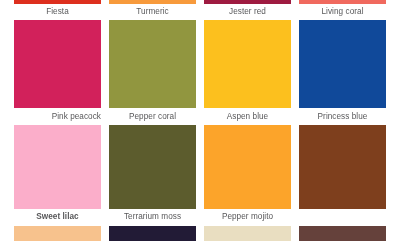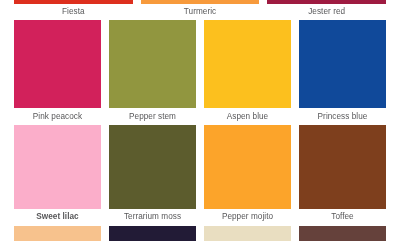--- a/index.html
+++ b/index.html
@@ -81,30 +81,34 @@
       <div class="swatch-label" style="color: rgb(88, 88, 90);">Fiesta</div>
     </div>
     <div class="swatch-cell">
       <div class="swatch-chip" style="background-color: rgb(247, 154, 60);"></div>
       <div class="swatch-label" style="color: rgb(88, 88, 90);">Turmeric</div>
     </div>
     <div class="swatch-cell">
       <div class="swatch-chip" style="background-color: rgb(158, 27, 65);"></div>
       <div class="swatch-label" style="color: rgb(88, 88, 90);">Jester red</div>
     </div>
+    <div class="swatch-cell">
+      <div class="swatch-chip" style="background-color: rgb(240, 105, 94);"></div>
+      <div class="swatch-label" style="color: rgb(88, 88, 90);">Living coral</div>
+    </div>
   </div>
 
   <div class="swatch-row" id="row-two">
     <div class="swatch-cell">
       <div class="swatch-chip" style="background-color: rgb(210, 33, 91);"></div>
-      <div class="swatch-label" style="color: rgb(88, 88, 90);">Pink peacock</div>
+      <div class="swatch-label" style="color: rgb(88, 88, 90); text-align: right;">Pink peacock</div>
     </div>
     <div class="swatch-cell">
       <div class="swatch-chip" style="background-color: rgb(145, 150, 63);"></div>
-      <div class="swatch-label" style="color: rgb(88, 88, 90);">Pepper stem</div>
+      <div class="swatch-label" style="color: rgb(88, 88, 90);">Pepper coral</div>
     </div>
     <div class="swatch-cell">
       <div class="swatch-chip" style="background-color: rgb(252, 192, 30);"></div>
       <div class="swatch-label" style="color: rgb(88, 88, 90);">Aspen blue</div>
     </div>
     <div class="swatch-cell">
       <div class="swatch-chip" style="background-color: rgb(16, 73, 154);"></div>
       <div class="swatch-label" style="color: rgb(88, 88, 90);">Princess blue</div>
     </div>
   </div>
@@ -117,21 +121,20 @@
     <div class="swatch-cell">
       <div class="swatch-chip" style="background-color: rgb(92, 92, 45);"></div>
       <div class="swatch-label" style="color: rgb(88, 88, 90);">Terrarium moss</div>
     </div>
     <div class="swatch-cell">
       <div class="swatch-chip" style="background-color: rgb(252, 164, 42);"></div>
       <div class="swatch-label" style="color: rgb(88, 88, 90);">Pepper mojito</div>
     </div>
     <div class="swatch-cell">
       <div class="swatch-chip" style="background-color: rgb(126, 63, 29);"></div>
-      <div class="swatch-label" style="color: rgb(88, 88, 90);">Toffee</div>
     </div>
   </div>
 
   <div class="swatch-row" id="row-bottom">
     <div class="swatch-cell">
       <div class="swatch-chip" style="background-color: rgb(247, 194, 141);"></div>
 
     </div>
     <div class="swatch-cell">
       <div class="swatch-chip" style="background-color: rgb(34, 27, 54);"></div>

